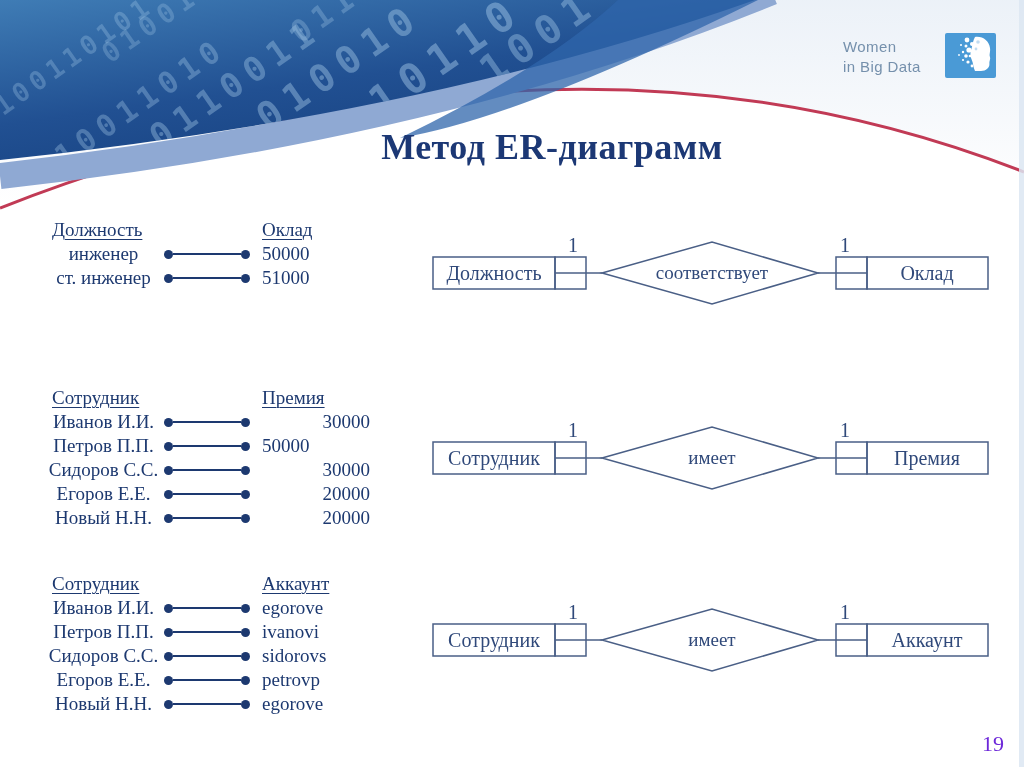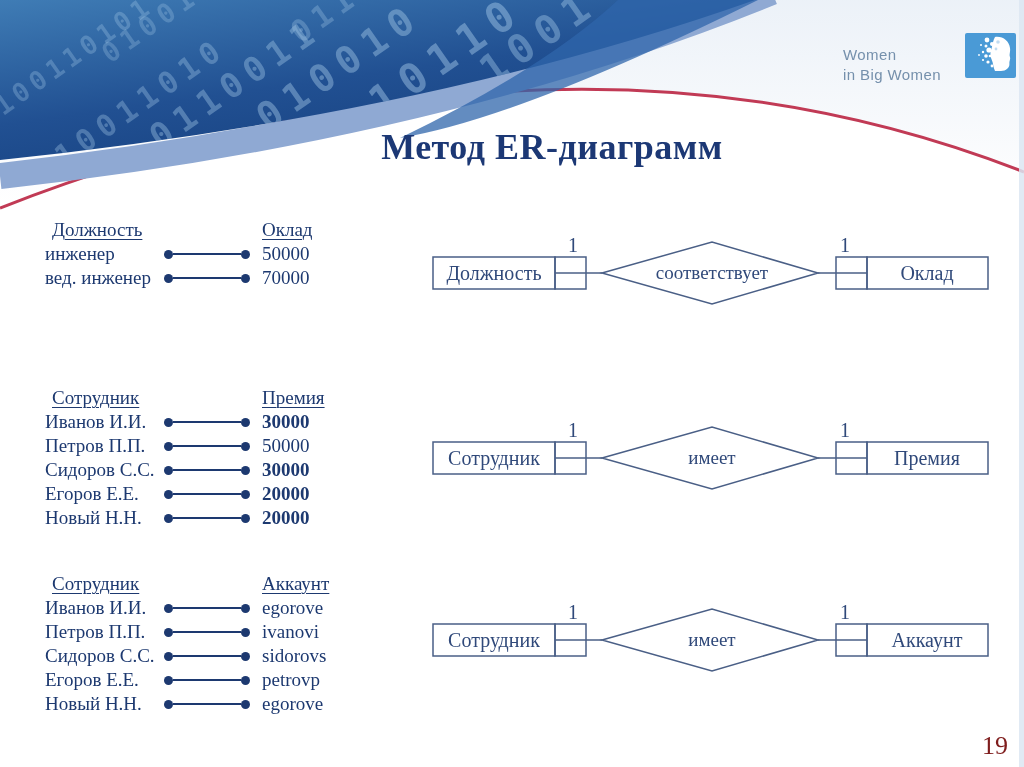--- a/index.html
+++ b/index.html
@@ -14,39 +14,39 @@
 
   .right-strip {
     position:absolute; right:0; top:0; width:5px; height:767px;
     background:#dce6f2; opacity:.85;
   }
 
   
   .logo { position:absolute; left:843px; top:33px; display:flex; align-items:flex-start; }
   .logo-text {
     font-family:"Liberation Sans", sans-serif; font-size:15px; line-height:1.35;
-    color:#7590ac; letter-spacing:.4px; margin-top:12px;
+    color:#7590ac; letter-spacing:.4px; margin-top:4px;
   }
   .logo-square { margin-left:24px; }
 
   
   .slide-title {
     position:absolute; left:0; top:126px; width:1024px; text-align:center;
     font-size:36px; font-weight:bold; color:#1c3875; letter-spacing:.5px;margin-left:40px;
   }
 
   
   .mapping { position:absolute; width:330px; font-size:19px; }
   .map-row {
     display:grid; grid-template-columns:122px 92px 1fr;
     height:24px; align-items:center;
   }
-  .map-name { padding-left:5px; white-space:nowrap; }
+  .map-name { padding-left:5px; white-space:nowrap;text-align:center; }
   .map-val  { padding-left:8px; white-space:nowrap; }
-  .map-val.bold { font-weight:bold; }
+  .map-val.bold { font-weight:normal;text-align:right; }
   .map-h {
     text-decoration:underline; text-decoration-thickness:1.2px;
     text-underline-offset:3px; white-space:nowrap;
   }
   .map-h.left  { margin-left:12px; }
   .map-h.right { padding-left:8px; }
   .conn { display:flex; align-items:center; width:86px; margin-left:2px; }
   .conn .dot { width:9px; height:9px; border-radius:50%; background:#1d3970; flex:0 0 auto; }
   .conn .line { height:2.6px; background:#1d3970; flex:1 1 auto; }
 
@@ -58,21 +58,21 @@
   .er-row { position:absolute; left:425px; width:575px; height:80px; }
   #er-1 { top:234px; }
   #er-2 { top:419px; }
   #er-3 { top:601px; }
   .er-row svg text {
     font-family:"Liberation Serif", serif; fill:#30497a;
   }
 
   .page-number {
     position:absolute; left:982px; top:731px;
-    font-size:26px; color:#7f1d1d;
+    font-size:22px; color:#6d28d9;
   }
 </style>
 </head>
 <body>
 
 <svg class="banner" viewBox="0 0 1024 235" xmlns="http://www.w3.org/2000/svg" aria-hidden="true">
   <defs>
     <linearGradient id="swooshGrad" x1="0" y1="0" x2="0.65" y2="1">
       <stop offset="0" stop-color="#3f7cb5"></stop>
       <stop offset="0.55" stop-color="#215092"></stop>
@@ -107,21 +107,21 @@
   </g>
 
   <path d="M618,0 H758 Q520,118 400,138 Q545,68 618,0 Z" fill="#2f66ab" opacity="0.75"></path>
 </svg>
 
 <div class="right-strip"></div>
 
 <div class="logo">
   <div class="logo-text">
     <div>Women</div>
-    <div>in Big Women</div>
+    <div>in Big Data</div>
   </div>
   <svg class="logo-square" width="51" height="45" viewBox="0 0 51 45" xmlns="http://www.w3.org/2000/svg">
     <rect x="0" y="0" width="51" height="45" rx="2" fill="#4a9ad6"></rect>
 
     <path fill="#ffffff" d="M30,4 C38,3 44,8 45,15 C45.6,19 44,21 45,24
              C45.8,26.5 44,28 44.4,31 C44.8,34.5 41,38 36,38
              L30,38 C28,34 28.4,30 26.6,26.6 C25,23.4 25,19 26.6,15.4
              C27.6,10.8 28.4,6.6 30,4 Z"></path>
 
     <g fill="#ffffff">
@@ -154,27 +154,27 @@
   <div class="map-row">
     <span class="map-name">инженер</span>
     <span class="conn">
         <span class="dot"></span>
         <span class="line"></span>
         <span class="dot"></span>
       </span>
     <span class="map-val">50000</span>
   </div>
   <div class="map-row">
-    <span class="map-name">вед. инженер</span>
-    <span class="conn">
-        <span class="dot"></span>
-        <span class="line"></span>
-        <span class="dot"></span>
-      </span>
-    <span class="map-val">70000</span>
+    <span class="map-name">ст. инженер</span>
+    <span class="conn">
+        <span class="dot"></span>
+        <span class="line"></span>
+        <span class="dot"></span>
+      </span>
+    <span class="map-val">51000</span>
   </div>
 </div>
 
 <div class="mapping" id="mapping-2">
   <div class="map-row">
     <span class="map-h left">Сотрудник</span>
     <span></span>
     <span class="map-h right">Премия</span>
   </div>
   <div class="map-row">

